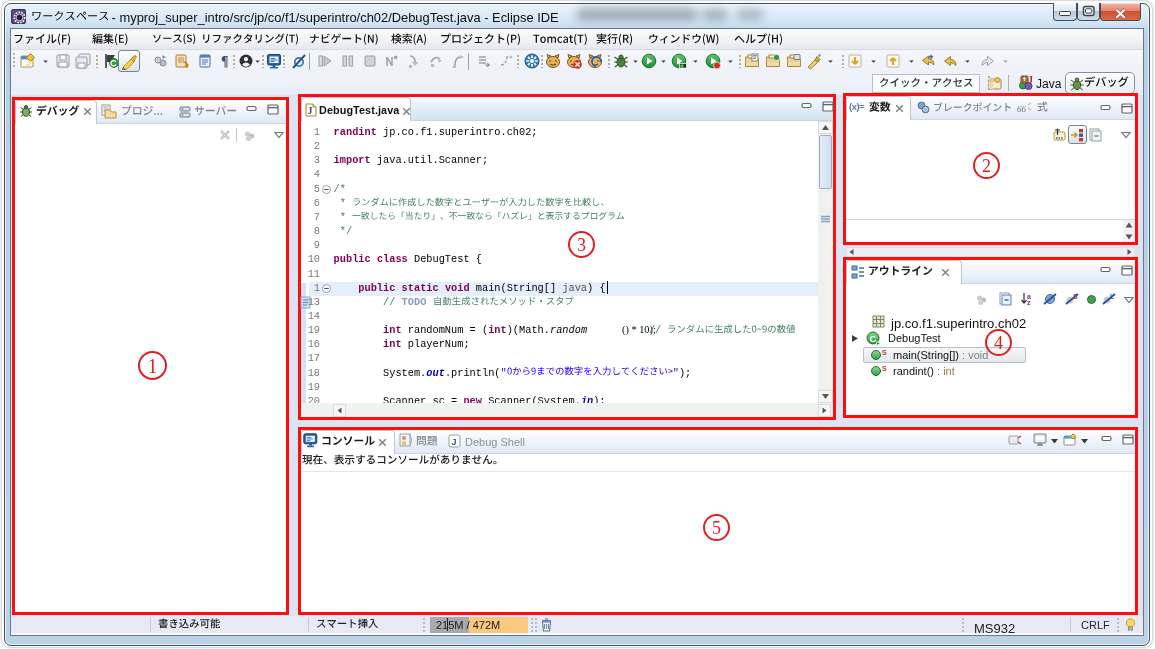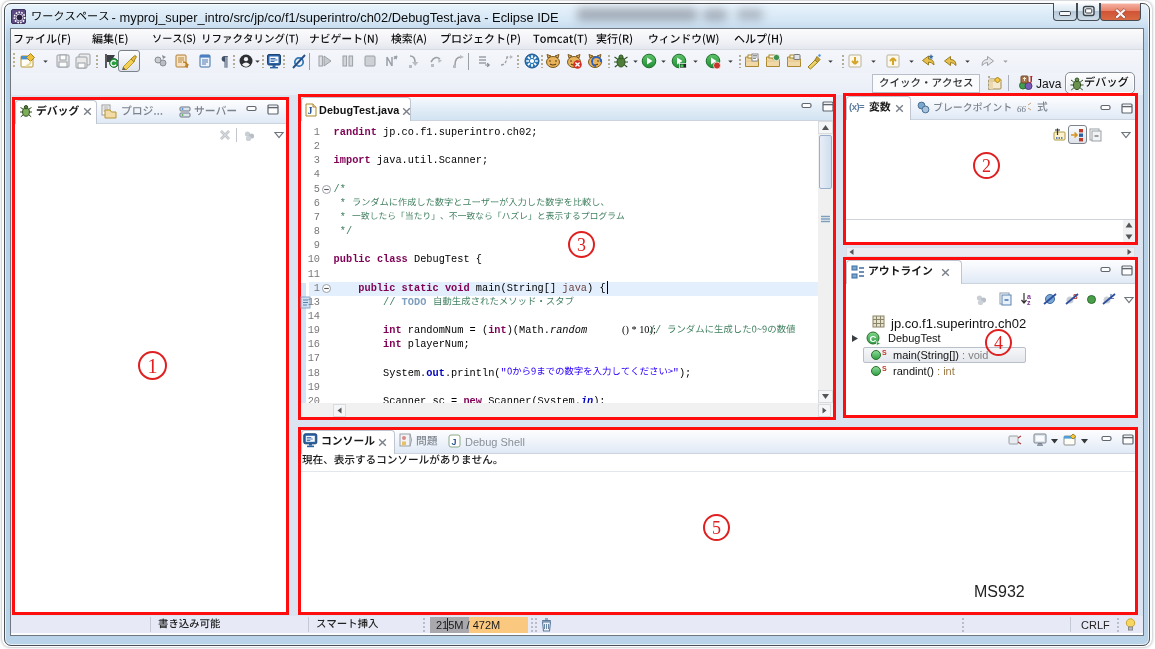--- a/index.html
+++ b/index.html
@@ -683,21 +683,21 @@
     <svg width="129" height="10" style="overflow:visible;display:block">
       <path transform="translate(0,7.52)" fill="#3f7f5f" d="M2.2 -7.0V-6.2C2.4 -6.2 2.7 -6.3 3.0 -6.3C3.5 -6.3 6.2 -6.3 6.7 -6.3C7.0 -6.3 7.3 -6.2 7.6 -6.2V-7.0C7.3 -7.0 7.0 -7.0 6.7 -7.0C6.2 -7.0 3.5 -7.0 3.0 -7.0C2.7 -7.0 2.4 -7.0 2.2 -7.0ZM8.3 -4.5 7.7 -4.9C7.6 -4.8 7.4 -4.8 7.2 -4.8C6.7 -4.8 2.7 -4.8 2.2 -4.8C2.0 -4.8 1.7 -4.8 1.3 -4.8V-4.1C1.7 -4.1 2.0 -4.1 2.2 -4.1C2.8 -4.1 6.8 -4.1 7.2 -4.1C7.1 -3.4 6.7 -2.6 6.1 -2.0C5.3 -1.2 4.1 -0.6 2.8 -0.3L3.4 0.4C4.6 0.1 5.8 -0.5 6.8 -1.6C7.5 -2.3 7.9 -3.3 8.1 -4.2C8.1 -4.3 8.2 -4.4 8.3 -4.5Z M11.5 -6.9 11.0 -6.3C11.7 -5.8 12.9 -4.8 13.3 -4.4L13.9 -4.9C13.4 -5.5 12.2 -6.4 11.5 -6.9ZM10.7 -0.6 11.2 0.2C12.8 -0.1 14.0 -0.7 14.9 -1.3C16.3 -2.2 17.4 -3.4 18.1 -4.6L17.6 -5.4C17.1 -4.3 15.9 -2.9 14.5 -2.0C13.6 -1.4 12.4 -0.8 10.7 -0.6Z M27.0 -8.0 26.5 -7.7C26.8 -7.4 27.1 -6.9 27.3 -6.4L27.8 -6.7C27.6 -7.0 27.3 -7.6 27.0 -8.0ZM23.5 -7.2 22.7 -7.4C22.6 -7.2 22.5 -6.9 22.4 -6.7C21.9 -5.8 21.0 -4.4 19.4 -3.4L20.0 -2.9C21.0 -3.7 21.9 -4.6 22.5 -5.4H25.7C25.5 -4.6 25.0 -3.6 24.4 -2.8C23.7 -3.3 23.0 -3.7 22.4 -4.1L21.9 -3.6C22.5 -3.2 23.2 -2.7 23.9 -2.2C23.0 -1.3 21.8 -0.4 20.2 0.0L20.9 0.6C22.5 0.0 23.7 -0.8 24.5 -1.7C24.9 -1.4 25.2 -1.2 25.5 -0.9L26.1 -1.6C25.8 -1.8 25.4 -2.1 25.0 -2.4C25.7 -3.3 26.2 -4.4 26.5 -5.3C26.5 -5.5 26.6 -5.7 26.7 -5.8L26.3 -6.1L26.8 -6.3C26.6 -6.7 26.2 -7.2 26.0 -7.6L25.5 -7.4C25.7 -7.0 26.1 -6.5 26.2 -6.1L26.1 -6.2C25.9 -6.1 25.7 -6.1 25.5 -6.1H22.9L23.1 -6.4C23.2 -6.6 23.4 -6.9 23.5 -7.2Z M29.8 -1.0C29.5 -1.0 29.2 -1.0 28.9 -1.0L29.0 -0.2C29.3 -0.2 29.6 -0.2 29.8 -0.3C31.1 -0.4 34.2 -0.7 35.7 -0.9C35.9 -0.5 36.1 -0.0 36.2 0.3L37.0 -0.0C36.6 -1.0 35.6 -2.9 34.9 -3.9L34.2 -3.5C34.5 -3.1 35.0 -2.4 35.3 -1.6C34.3 -1.5 32.5 -1.3 31.1 -1.1C31.6 -2.4 32.5 -5.3 32.8 -6.1C32.9 -6.5 33.0 -6.8 33.1 -7.0L32.2 -7.2C32.1 -7.0 32.1 -6.7 32.0 -6.3C31.7 -5.4 30.8 -2.4 30.2 -1.1Z M41.9 -6.3V-5.6C42.9 -5.5 44.7 -5.5 45.7 -5.6V-6.4C44.8 -6.2 42.9 -6.2 41.9 -6.3ZM42.3 -2.5 41.6 -2.6C41.5 -2.1 41.4 -1.8 41.4 -1.5C41.4 -0.6 42.1 -0.1 43.7 -0.1C44.7 -0.1 45.5 -0.2 46.1 -0.3L46.0 -1.1C45.3 -0.9 44.5 -0.8 43.7 -0.8C42.4 -0.8 42.1 -1.2 42.1 -1.7C42.1 -1.9 42.2 -2.2 42.3 -2.5ZM40.1 -7.1 39.3 -7.1C39.3 -6.9 39.2 -6.7 39.2 -6.5C39.1 -5.7 38.8 -4.1 38.8 -2.7C38.8 -1.4 38.9 -0.4 39.1 0.3L39.8 0.3C39.8 0.2 39.8 0.0 39.8 -0.1C39.8 -0.2 39.8 -0.3 39.8 -0.5C39.9 -0.9 40.2 -1.9 40.5 -2.6L40.1 -2.9C39.9 -2.5 39.7 -1.9 39.5 -1.5C39.5 -2.0 39.5 -2.4 39.5 -2.8C39.5 -3.9 39.7 -5.6 39.9 -6.4C40.0 -6.6 40.0 -6.9 40.1 -7.1Z M49.2 -7.7C48.9 -6.4 48.3 -5.1 47.5 -4.3C47.7 -4.2 48.0 -4.0 48.1 -3.8C48.5 -4.3 48.8 -4.8 49.1 -5.4H51.4V-3.3H48.6V-2.6H51.4V-0.2H47.5V0.5H55.9V-0.2H52.1V-2.6H55.1V-3.3H52.1V-5.4H55.5V-6.1H52.1V-7.9H51.4V-6.1H49.4C49.6 -6.6 49.8 -7.1 50.0 -7.6Z M61.5 -7.9C61.5 -7.4 61.5 -6.8 61.6 -6.3H57.6V-3.7C57.6 -2.4 57.5 -0.8 56.7 0.3C56.9 0.4 57.2 0.7 57.3 0.8C58.2 -0.4 58.3 -2.3 58.3 -3.6V-3.7H60.1C60.0 -2.1 60.0 -1.5 59.8 -1.4C59.8 -1.3 59.7 -1.3 59.5 -1.3C59.4 -1.3 59.0 -1.3 58.6 -1.3C58.7 -1.1 58.7 -0.8 58.8 -0.6C59.2 -0.6 59.6 -0.6 59.9 -0.6C60.1 -0.7 60.3 -0.7 60.5 -0.9C60.6 -1.2 60.7 -2.0 60.7 -4.1C60.7 -4.2 60.8 -4.4 60.8 -4.4H58.3V-5.6H61.6C61.7 -4.1 61.9 -2.7 62.3 -1.6C61.7 -0.9 61.0 -0.3 60.1 0.1C60.3 0.3 60.5 0.6 60.6 0.7C61.4 0.3 62.0 -0.2 62.6 -0.9C63.0 0.1 63.6 0.7 64.3 0.7C65.0 0.7 65.3 0.2 65.4 -1.4C65.2 -1.5 65.0 -1.6 64.8 -1.8C64.7 -0.5 64.6 -0.0 64.4 -0.0C63.9 -0.0 63.5 -0.6 63.1 -1.5C63.8 -2.4 64.4 -3.5 64.8 -4.7L64.1 -4.9C63.8 -3.9 63.4 -3.1 62.8 -2.3C62.6 -3.2 62.4 -4.4 62.3 -5.6H65.3V-6.3H62.3C62.3 -6.8 62.2 -7.3 62.2 -7.9ZM62.7 -7.4C63.3 -7.1 64.0 -6.6 64.4 -6.3L64.8 -6.8C64.5 -7.1 63.7 -7.6 63.1 -7.9Z M69.0 -7.3 68.0 -7.3C68.1 -7.1 68.1 -6.7 68.1 -6.4C68.1 -5.4 68.0 -3.0 68.0 -1.6C68.0 -0.1 69.0 0.5 70.3 0.5C72.4 0.5 73.6 -0.7 74.2 -1.6L73.7 -2.2C73.0 -1.3 72.1 -0.3 70.3 -0.3C69.4 -0.3 68.8 -0.7 68.8 -1.7C68.8 -3.1 68.9 -5.3 68.9 -6.4C68.9 -6.7 68.9 -7.0 69.0 -7.3Z M80.2 -4.5V-3.8C80.8 -3.9 81.4 -3.9 82.0 -3.9C82.5 -3.9 83.1 -3.9 83.6 -3.8L83.6 -4.5C83.1 -4.6 82.5 -4.6 82.0 -4.6C81.4 -4.6 80.7 -4.6 80.2 -4.5ZM80.4 -2.2 79.7 -2.3C79.7 -1.9 79.6 -1.6 79.6 -1.2C79.6 -0.3 80.4 0.2 81.9 0.2C82.6 0.2 83.2 0.1 83.7 0.0L83.7 -0.7C83.2 -0.6 82.5 -0.5 81.9 -0.5C80.6 -0.5 80.3 -1.0 80.3 -1.4C80.3 -1.6 80.4 -1.9 80.4 -2.2ZM77.3 -5.8C76.9 -5.8 76.6 -5.8 76.1 -5.9L76.2 -5.2C76.5 -5.1 76.9 -5.1 77.3 -5.1C77.5 -5.1 77.8 -5.1 78.1 -5.2C78.1 -4.8 78.0 -4.5 77.9 -4.1C77.5 -2.8 76.9 -0.9 76.3 0.1L77.1 0.3C77.6 -0.7 78.3 -2.6 78.6 -4.0C78.7 -4.4 78.8 -4.8 78.9 -5.2C79.6 -5.3 80.2 -5.4 80.9 -5.5V-6.3C80.3 -6.1 79.7 -6.0 79.1 -6.0L79.2 -6.6C79.2 -6.8 79.3 -7.2 79.4 -7.4L78.5 -7.5C78.5 -7.3 78.5 -7.0 78.4 -6.7C78.4 -6.5 78.4 -6.2 78.3 -5.9C77.9 -5.8 77.6 -5.8 77.3 -5.8Z M87.2 0.1C88.5 0.1 89.4 -1.1 89.4 -3.5C89.4 -5.9 88.5 -7.0 87.2 -7.0C85.9 -7.0 85.1 -5.9 85.1 -3.5C85.1 -1.1 85.9 0.1 87.2 0.1ZM87.2 -0.6C86.4 -0.6 85.9 -1.4 85.9 -3.5C85.9 -5.5 86.4 -6.3 87.2 -6.3C88.0 -6.3 88.5 -5.5 88.5 -3.5C88.5 -1.4 88.0 -0.6 87.2 -0.6Z M93.4 -2.7C93.8 -2.7 94.3 -3.0 94.7 -3.6L94.2 -4.0C93.9 -3.5 93.7 -3.3 93.4 -3.3C92.8 -3.3 92.3 -4.2 91.5 -4.2C91.1 -4.2 90.6 -3.9 90.2 -3.3L90.7 -3.0C90.9 -3.4 91.2 -3.6 91.5 -3.6C92.1 -3.6 92.5 -2.7 93.4 -2.7Z M97.2 0.1C98.5 0.1 99.7 -0.9 99.7 -3.7C99.7 -5.9 98.7 -7.0 97.4 -7.0C96.4 -7.0 95.4 -6.1 95.4 -4.8C95.4 -3.4 96.2 -2.6 97.3 -2.6C97.9 -2.6 98.5 -2.9 98.9 -3.4C98.9 -1.3 98.1 -0.6 97.2 -0.6C96.8 -0.6 96.4 -0.8 96.0 -1.1L95.6 -0.6C96.0 -0.2 96.5 0.1 97.2 0.1ZM98.9 -4.2C98.5 -3.5 97.9 -3.3 97.5 -3.3C96.7 -3.3 96.3 -3.9 96.3 -4.8C96.3 -5.7 96.8 -6.3 97.4 -6.3C98.3 -6.3 98.8 -5.6 98.9 -4.2Z M104.7 -6.0C104.6 -5.2 104.4 -4.3 104.2 -3.5C103.7 -1.9 103.2 -1.3 102.8 -1.3C102.4 -1.3 101.8 -1.8 101.8 -3.0C101.8 -4.3 102.9 -5.8 104.7 -6.0ZM105.5 -6.1C107.1 -5.9 108.0 -4.7 108.0 -3.3C108.0 -1.7 106.8 -0.8 105.6 -0.5C105.4 -0.5 105.1 -0.4 104.8 -0.4L105.3 0.3C107.5 0.0 108.8 -1.3 108.8 -3.3C108.8 -5.2 107.4 -6.7 105.2 -6.7C102.9 -6.7 101.1 -5.0 101.1 -2.9C101.1 -1.4 101.9 -0.4 102.8 -0.4C103.6 -0.4 104.4 -1.4 104.9 -3.3C105.2 -4.2 105.4 -5.2 105.5 -6.1Z M113.8 -7.7C113.6 -7.3 113.3 -6.8 113.1 -6.5L113.5 -6.2C113.8 -6.5 114.1 -7.0 114.4 -7.5ZM110.4 -7.5C110.7 -7.1 110.9 -6.5 111.0 -6.2L111.6 -6.5C111.5 -6.8 111.2 -7.3 111.0 -7.7ZM115.6 -7.9C115.3 -6.2 114.8 -4.6 114.0 -3.7C114.2 -3.5 114.5 -3.3 114.6 -3.2C114.8 -3.5 115.1 -3.9 115.3 -4.4C115.5 -3.4 115.8 -2.5 116.1 -1.7C115.7 -1.0 115.0 -0.5 114.2 -0.0C113.9 -0.2 113.6 -0.5 113.1 -0.7C113.5 -1.1 113.7 -1.7 113.8 -2.3H114.6V-2.9H112.1L112.4 -3.5L112.3 -3.6H112.7V-5.0C113.1 -4.7 113.7 -4.2 114.0 -4.0L114.4 -4.5C114.1 -4.7 113.1 -5.3 112.7 -5.5V-5.6H114.6V-6.2H112.7V-7.9H112.0V-6.2H110.1V-5.6H111.8C111.4 -5.0 110.6 -4.4 110.0 -4.1C110.1 -4.0 110.3 -3.7 110.4 -3.6C110.9 -3.9 111.5 -4.4 112.0 -5.0V-3.6L111.8 -3.7L111.4 -2.9H110.0V-2.3H111.1C110.8 -1.8 110.6 -1.3 110.4 -1.0L111.0 -0.7L111.1 -1.0C111.4 -0.9 111.8 -0.7 112.1 -0.6C111.6 -0.2 110.9 0.0 110.0 0.2C110.2 0.3 110.3 0.6 110.4 0.8C111.4 0.5 112.1 0.2 112.7 -0.2C113.1 0.0 113.5 0.3 113.8 0.5L114.0 0.3C114.1 0.4 114.3 0.7 114.3 0.8C115.2 0.3 115.9 -0.3 116.5 -1.0C117.0 -0.3 117.5 0.3 118.3 0.8C118.4 0.6 118.6 0.3 118.8 0.1C118.0 -0.3 117.4 -0.9 116.9 -1.7C117.5 -2.7 117.9 -4.0 118.1 -5.5H118.7V-6.2H115.9C116.1 -6.7 116.2 -7.2 116.3 -7.8ZM111.8 -2.3H113.1C113.0 -1.8 112.8 -1.4 112.5 -1.0C112.2 -1.2 111.8 -1.4 111.4 -1.5ZM115.7 -5.5H117.4C117.2 -4.3 116.9 -3.3 116.6 -2.5C116.2 -3.4 115.9 -4.4 115.7 -5.5Z M124.4 -3.7H126.8V-2.9H124.4ZM124.4 -2.4H126.8V-1.6H124.4ZM124.4 -5.0H126.8V-4.2H124.4ZM123.7 -5.5V-1.1H127.5V-5.5H125.5L125.6 -6.3H128.0V-6.9H125.6L125.7 -7.8L125.0 -7.9L124.9 -6.9H122.4V-6.3H124.9L124.8 -5.5ZM122.2 -5.0V0.7H122.9V0.3H128.1V-0.3H122.9V-5.0ZM121.5 -7.9C121.0 -6.4 120.1 -5.0 119.2 -4.1C119.3 -3.9 119.5 -3.6 119.6 -3.4C119.9 -3.8 120.2 -4.1 120.6 -4.6V0.7H121.2V-5.6C121.6 -6.3 121.9 -7.0 122.2 -7.7Z"></path>
     </svg>
   </div>
 <div style="left:302px;top:338.2px;width:18px;text-align:right;font-family:'Liberation Mono',monospace;font-size:10.3px;color:#787878;white-space:pre">16</div>
 <div style="left:333.6px;top:337.2px;font-family:'Liberation Mono',monospace;font-size:10.3px;line-height:14.15px;white-space:pre;color:#000">        </div>
 <div style="left:383.1px;top:337.2px;font-family:'Liberation Mono',monospace;font-size:10.3px;line-height:14.15px;white-space:pre;color:#7f0055;font-weight:bold">int</div>
 <div style="left:401.6px;top:337.2px;font-family:'Liberation Mono',monospace;font-size:10.3px;line-height:14.15px;white-space:pre;color:#000"> playerNum;</div>
 <div style="left:302px;top:366.6px;width:18px;text-align:right;font-family:'Liberation Mono',monospace;font-size:10.3px;color:#787878;white-space:pre">18</div>
 <div style="left:333.6px;top:365.6px;font-family:'Liberation Mono',monospace;font-size:10.3px;line-height:14.15px;white-space:pre;color:#000">        System.</div>
-<div style="left:426.3px;top:365.6px;font-family:'Liberation Mono',monospace;font-size:10.3px;line-height:14.15px;white-space:pre;color:#0000c0;font-weight:bold">out</div>
+<div style="left:426.3px;top:365.6px;font-family:'Liberation Mono',monospace;font-size:10.3px;line-height:14.15px;white-space:pre;color:#0000c0;font-style:italic;font-weight:bold">out</div>
 <div style="left:444.9px;top:365.6px;font-family:'Liberation Mono',monospace;font-size:10.3px;line-height:14.15px;white-space:pre;color:#000">.println(</div>
 <div style="left:500.5px;top:365.6px;font-family:'Liberation Mono',monospace;font-size:10.3px;line-height:14.15px;white-space:pre;color:#2a00ff">"</div>
 <div style="left:506.7px;top:367.4px">
     <svg width="167" height="10" style="overflow:visible;display:block">
       <path transform="translate(0,7.52)" fill="#2a00ff" d="M2.6 0.1C3.9 0.1 4.8 -1.1 4.8 -3.5C4.8 -5.9 3.9 -7.0 2.6 -7.0C1.3 -7.0 0.5 -5.9 0.5 -3.5C0.5 -1.1 1.3 0.1 2.6 0.1ZM2.6 -0.6C1.8 -0.6 1.3 -1.4 1.3 -3.5C1.3 -5.5 1.8 -6.3 2.6 -6.3C3.4 -6.3 3.9 -5.5 3.9 -3.5C3.9 -1.4 3.4 -0.6 2.6 -0.6Z M12.6 -6.3 11.9 -6.0C12.5 -5.2 13.3 -3.6 13.6 -2.6L14.3 -3.0C14.0 -3.8 13.2 -5.6 12.6 -6.3ZM6.0 -5.3 6.0 -4.5C6.3 -4.5 6.7 -4.5 6.9 -4.6L8.1 -4.7C7.7 -3.4 7.0 -1.3 6.1 -0.0L6.9 0.3C7.8 -1.3 8.5 -3.4 8.8 -4.8C9.2 -4.8 9.6 -4.8 9.8 -4.8C10.4 -4.8 10.8 -4.7 10.8 -3.8C10.8 -2.8 10.7 -1.6 10.4 -0.9C10.2 -0.5 9.9 -0.5 9.6 -0.5C9.3 -0.5 8.8 -0.5 8.4 -0.6L8.5 0.1C8.8 0.2 9.3 0.3 9.6 0.3C10.3 0.3 10.7 0.1 11.0 -0.5C11.4 -1.3 11.6 -2.8 11.6 -3.9C11.6 -5.2 10.9 -5.5 10.0 -5.5C9.8 -5.5 9.4 -5.5 9.0 -5.4L9.2 -6.8C9.3 -7.0 9.3 -7.2 9.3 -7.3L8.5 -7.4C8.5 -6.8 8.4 -6.1 8.2 -5.4C7.7 -5.3 7.1 -5.3 6.8 -5.3C6.5 -5.3 6.2 -5.3 6.0 -5.3Z M17.8 -7.4 17.6 -6.7C18.3 -6.5 20.3 -6.0 21.2 -5.9L21.4 -6.6C20.6 -6.7 18.6 -7.1 17.8 -7.4ZM17.6 -5.7 16.8 -5.8C16.7 -4.8 16.5 -2.8 16.3 -1.9L17.0 -1.8C17.0 -1.9 17.1 -2.1 17.3 -2.2C17.9 -3.0 18.9 -3.5 20.2 -3.5C21.1 -3.5 21.8 -3.0 21.8 -2.2C21.8 -0.9 20.4 -0.1 17.4 -0.4L17.6 0.3C21.1 0.6 22.6 -0.5 22.6 -2.2C22.6 -3.3 21.7 -4.2 20.2 -4.2C19.1 -4.2 18.1 -3.8 17.2 -3.0C17.3 -3.6 17.4 -5.0 17.6 -5.7Z M26.2 0.1C27.5 0.1 28.7 -0.9 28.7 -3.7C28.7 -5.9 27.7 -7.0 26.4 -7.0C25.3 -7.0 24.4 -6.1 24.4 -4.8C24.4 -3.4 25.2 -2.6 26.3 -2.6C26.9 -2.6 27.5 -2.9 27.9 -3.4C27.9 -1.3 27.1 -0.6 26.2 -0.6C25.7 -0.6 25.3 -0.8 25.0 -1.1L24.6 -0.6C24.9 -0.2 25.5 0.1 26.2 0.1ZM27.9 -4.2C27.4 -3.5 26.9 -3.3 26.5 -3.3C25.7 -3.3 25.2 -3.9 25.2 -4.8C25.2 -5.7 25.7 -6.3 26.4 -6.3C27.3 -6.3 27.8 -5.6 27.9 -4.2Z M33.9 -1.7 33.9 -1.0C33.9 -0.4 33.5 -0.2 32.9 -0.2C32.0 -0.2 31.6 -0.6 31.6 -1.0C31.6 -1.4 32.1 -1.8 33.0 -1.8C33.3 -1.8 33.6 -1.7 33.9 -1.7ZM31.0 -4.4 31.0 -3.7C31.7 -3.7 32.7 -3.6 33.3 -3.6H33.9L33.9 -2.3C33.7 -2.4 33.4 -2.4 33.1 -2.4C31.8 -2.4 30.9 -1.8 30.9 -0.9C30.9 -0.0 31.7 0.4 33.0 0.4C34.3 0.4 34.7 -0.2 34.7 -0.9L34.7 -1.5C35.6 -1.1 36.4 -0.6 36.9 -0.0L37.4 -0.7C36.8 -1.2 35.9 -1.8 34.6 -2.2L34.6 -3.6C35.5 -3.7 36.3 -3.7 37.2 -3.8L37.2 -4.5C36.3 -4.4 35.5 -4.3 34.6 -4.3V-4.4V-5.6C35.5 -5.7 36.3 -5.7 37.1 -5.8L37.1 -6.5C36.3 -6.4 35.4 -6.3 34.6 -6.3L34.6 -6.8C34.6 -7.1 34.6 -7.3 34.6 -7.5H33.8C33.8 -7.3 33.9 -7.1 33.9 -6.9V-6.2H33.4C32.8 -6.2 31.6 -6.3 31.0 -6.4L31.0 -5.7C31.6 -5.7 32.8 -5.6 33.4 -5.6H33.8V-4.4V-4.3H33.3C32.7 -4.3 31.6 -4.3 31.0 -4.4Z M39.4 -6.2 39.5 -5.4C40.5 -5.6 42.9 -5.8 43.9 -5.9C43.0 -5.4 42.1 -4.2 42.1 -2.7C42.1 -0.6 44.1 0.3 45.8 0.3L46.1 -0.4C44.6 -0.5 42.9 -1.1 42.9 -2.9C42.9 -4.0 43.7 -5.5 45.0 -5.9C45.5 -6.0 46.3 -6.0 46.9 -6.0V-6.8C46.2 -6.8 45.4 -6.7 44.3 -6.6C42.6 -6.5 40.8 -6.3 40.2 -6.2C40.0 -6.2 39.7 -6.2 39.4 -6.2ZM45.5 -4.9 45.0 -4.7C45.3 -4.3 45.6 -3.8 45.8 -3.3L46.3 -3.6C46.1 -4.0 45.7 -4.6 45.5 -4.9ZM46.5 -5.3 46.1 -5.1C46.4 -4.7 46.6 -4.2 46.9 -3.7L47.4 -4.0C47.1 -4.4 46.8 -5.0 46.5 -5.3Z M52.5 -6.0C52.4 -5.2 52.2 -4.3 52.0 -3.5C51.5 -1.9 51.0 -1.3 50.6 -1.3C50.1 -1.3 49.6 -1.8 49.6 -3.0C49.6 -4.3 50.7 -5.8 52.5 -6.0ZM53.3 -6.1C54.9 -5.9 55.8 -4.7 55.8 -3.3C55.8 -1.7 54.6 -0.8 53.4 -0.5C53.2 -0.5 52.9 -0.4 52.6 -0.4L53.0 0.3C55.3 0.0 56.6 -1.3 56.6 -3.3C56.6 -5.2 55.2 -6.7 53.0 -6.7C50.7 -6.7 48.9 -5.0 48.9 -2.9C48.9 -1.4 49.7 -0.4 50.5 -0.4C51.4 -0.4 52.2 -1.4 52.7 -3.3C53.0 -4.2 53.2 -5.2 53.3 -6.1Z M61.6 -7.7C61.4 -7.3 61.1 -6.8 60.8 -6.5L61.3 -6.2C61.6 -6.5 61.9 -7.0 62.2 -7.5ZM58.2 -7.5C58.5 -7.1 58.7 -6.5 58.8 -6.2L59.4 -6.5C59.3 -6.8 59.0 -7.3 58.7 -7.7ZM63.3 -7.9C63.1 -6.2 62.6 -4.6 61.8 -3.7C62.0 -3.5 62.3 -3.3 62.4 -3.2C62.6 -3.5 62.9 -3.9 63.1 -4.4C63.3 -3.4 63.5 -2.5 63.9 -1.7C63.4 -1.0 62.8 -0.5 62.0 -0.0C61.7 -0.2 61.3 -0.5 60.9 -0.7C61.3 -1.1 61.5 -1.7 61.6 -2.3H62.4V-2.9H59.9L60.2 -3.5L60.0 -3.6H60.5V-5.0C60.9 -4.7 61.5 -4.2 61.7 -4.0L62.1 -4.5C61.9 -4.7 60.9 -5.3 60.5 -5.5V-5.6H62.4V-6.2H60.5V-7.9H59.8V-6.2H57.9V-5.6H59.6C59.2 -5.0 58.4 -4.4 57.8 -4.1C57.9 -4.0 58.1 -3.7 58.1 -3.6C58.7 -3.9 59.3 -4.4 59.8 -5.0V-3.6L59.5 -3.7L59.2 -2.9H57.8V-2.3H58.9C58.6 -1.8 58.4 -1.3 58.1 -1.0L58.8 -0.7L58.9 -1.0C59.2 -0.9 59.5 -0.7 59.8 -0.6C59.4 -0.2 58.7 0.0 57.8 0.2C58.0 0.3 58.1 0.6 58.1 0.8C59.2 0.5 59.9 0.2 60.5 -0.2C60.9 0.0 61.3 0.3 61.6 0.5L61.8 0.3C61.9 0.4 62.0 0.7 62.1 0.8C63.0 0.3 63.7 -0.3 64.3 -1.0C64.7 -0.3 65.3 0.3 66.0 0.8C66.2 0.6 66.4 0.3 66.6 0.1C65.8 -0.3 65.2 -0.9 64.7 -1.7C65.3 -2.7 65.6 -4.0 65.9 -5.5H66.5V-6.2H63.7C63.8 -6.7 64.0 -7.2 64.1 -7.8ZM59.6 -2.3H60.9C60.8 -1.8 60.6 -1.4 60.3 -1.0C60.0 -1.2 59.6 -1.4 59.2 -1.5ZM63.5 -5.5H65.2C65.0 -4.3 64.7 -3.3 64.3 -2.5C63.9 -3.4 63.7 -4.4 63.5 -5.5Z M71.2 -3.5V-2.8H67.5V-2.1H71.2V-0.1C71.2 -0.0 71.1 0.0 71.0 0.0C70.8 0.1 70.2 0.0 69.5 0.0C69.7 0.2 69.8 0.5 69.9 0.7C70.6 0.7 71.1 0.7 71.5 0.6C71.8 0.5 71.9 0.3 71.9 -0.1V-2.1H75.6V-2.8H71.9V-3.1C72.7 -3.6 73.6 -4.2 74.1 -4.9L73.7 -5.2L73.5 -5.2H69.0V-4.5H72.9C72.5 -4.2 72.0 -3.8 71.5 -3.5ZM67.6 -6.9V-4.7H68.3V-6.2H74.8V-4.7H75.5V-6.9H71.9V-7.9H71.1V-6.9Z M84.5 -4.1 84.2 -4.9C84.0 -4.7 83.7 -4.6 83.4 -4.5C83.0 -4.3 82.4 -4.0 81.7 -3.7C81.6 -4.3 81.1 -4.6 80.5 -4.6C80.1 -4.6 79.5 -4.4 79.2 -4.2C79.5 -4.6 79.8 -5.2 80.0 -5.7C81.0 -5.7 82.2 -5.8 83.1 -5.9L83.2 -6.6C82.3 -6.5 81.2 -6.4 80.3 -6.3C80.4 -6.8 80.5 -7.2 80.6 -7.4L79.8 -7.5C79.8 -7.2 79.7 -6.7 79.6 -6.3L78.9 -6.3C78.5 -6.3 77.8 -6.4 77.3 -6.4V-5.7C77.9 -5.7 78.5 -5.7 78.9 -5.7H79.3C78.9 -4.9 78.3 -3.9 77.1 -2.8L77.8 -2.3C78.1 -2.7 78.3 -3.0 78.6 -3.3C79.0 -3.7 79.6 -4.0 80.2 -4.0C80.7 -4.0 81.0 -3.8 81.1 -3.4C80.0 -2.8 78.9 -2.1 78.9 -1.0C78.9 0.1 80.0 0.4 81.3 0.4C82.1 0.4 83.2 0.3 83.9 0.3L83.9 -0.5C83.1 -0.4 82.1 -0.3 81.3 -0.3C80.4 -0.3 79.6 -0.4 79.6 -1.1C79.6 -1.7 80.2 -2.2 81.1 -2.7C81.1 -2.2 81.1 -1.6 81.1 -1.2H81.8L81.8 -3.0C82.5 -3.4 83.2 -3.6 83.7 -3.8C83.9 -3.9 84.3 -4.1 84.5 -4.1Z M89.8 -5.5C89.2 -2.8 88.1 -0.9 86.0 0.2C86.2 0.3 86.5 0.6 86.6 0.7C88.5 -0.4 89.7 -2.1 90.4 -4.5C90.8 -2.7 91.8 -0.7 94.2 0.7C94.3 0.5 94.6 0.3 94.7 0.1C91.0 -2.1 90.8 -5.6 90.8 -7.3H87.8V-6.6H90.1C90.1 -6.3 90.2 -5.8 90.2 -5.4Z M98.9 -7.9V-6.3V-5.8H95.8V-5.1H98.9C98.7 -3.4 98.1 -1.3 95.5 0.2C95.7 0.4 96.0 0.6 96.1 0.8C98.8 -0.9 99.5 -3.2 99.6 -5.1H102.8C102.6 -1.8 102.4 -0.5 102.1 -0.2C102.0 -0.0 101.8 0.0 101.6 0.0C101.4 0.0 100.8 -0.0 100.2 -0.1C100.3 0.1 100.4 0.5 100.4 0.7C101.0 0.7 101.6 0.7 101.9 0.7C102.3 0.6 102.5 0.6 102.7 0.3C103.1 -0.2 103.3 -1.6 103.5 -5.5C103.6 -5.6 103.6 -5.8 103.6 -5.8H99.6V-6.3V-7.9Z M107.6 -7.3 106.7 -7.3C106.7 -7.1 106.8 -6.7 106.8 -6.4C106.8 -5.4 106.7 -3.0 106.7 -1.6C106.7 -0.1 107.6 0.5 108.9 0.5C111.0 0.5 112.2 -0.7 112.9 -1.6L112.3 -2.2C111.7 -1.3 110.7 -0.3 109.0 -0.3C108.1 -0.3 107.4 -0.7 107.4 -1.7C107.4 -3.1 107.5 -5.3 107.5 -6.4C107.6 -6.7 107.6 -7.0 107.6 -7.3Z M114.6 -6.2 114.7 -5.4C115.7 -5.6 118.1 -5.9 119.1 -6.0C118.3 -5.5 117.4 -4.3 117.4 -2.8C117.4 -0.7 119.4 0.2 121.1 0.3L121.4 -0.5C119.8 -0.5 118.1 -1.1 118.1 -3.0C118.1 -4.1 118.9 -5.5 120.3 -5.9C120.8 -6.1 121.6 -6.1 122.1 -6.1V-6.8C121.5 -6.8 120.6 -6.8 119.6 -6.7C117.9 -6.5 116.1 -6.4 115.5 -6.3C115.3 -6.3 115.0 -6.3 114.6 -6.2Z M129.9 -6.9 129.2 -7.6C129.0 -7.4 128.8 -7.1 128.6 -6.9C128.0 -6.3 126.6 -5.2 125.8 -4.6C125.0 -3.8 124.9 -3.4 125.8 -2.7C126.7 -2.0 128.1 -0.8 128.7 -0.1C129.0 0.2 129.2 0.4 129.4 0.6L130.1 -0.0C129.1 -1.0 127.4 -2.4 126.5 -3.0C125.9 -3.6 126.0 -3.7 126.5 -4.2C127.2 -4.8 128.6 -5.8 129.2 -6.4C129.4 -6.5 129.7 -6.8 129.9 -6.9Z M137.4 -4.4V-3.7C138.0 -3.8 138.6 -3.8 139.1 -3.8C139.7 -3.8 140.2 -3.8 140.7 -3.7L140.7 -4.4C140.2 -4.5 139.7 -4.5 139.1 -4.5C138.5 -4.5 137.9 -4.4 137.4 -4.4ZM137.6 -2.1 136.9 -2.2C136.8 -1.8 136.8 -1.4 136.8 -1.1C136.8 -0.1 137.6 0.3 139.0 0.3C139.7 0.3 140.4 0.3 140.9 0.2L140.9 -0.6C140.3 -0.5 139.7 -0.4 139.1 -0.4C137.7 -0.4 137.5 -0.8 137.5 -1.3C137.5 -1.5 137.5 -1.8 137.6 -2.1ZM139.7 -7.0 139.2 -6.8C139.5 -6.4 139.8 -5.8 140.0 -5.5L140.5 -5.7C140.3 -6.1 140.0 -6.6 139.7 -7.0ZM140.8 -7.4 140.3 -7.1C140.5 -6.8 140.8 -6.3 141.1 -5.8L141.6 -6.1C141.4 -6.4 141.0 -7.0 140.8 -7.4ZM134.4 -5.7C134.1 -5.7 133.8 -5.7 133.3 -5.8L133.3 -5.0C133.7 -5.0 134.0 -5.0 134.4 -5.0C134.7 -5.0 135.0 -5.0 135.3 -5.0C135.2 -4.7 135.1 -4.3 135.0 -4.0C134.7 -2.7 134.0 -0.8 133.5 0.2L134.3 0.5C134.8 -0.6 135.4 -2.5 135.8 -3.8C135.9 -4.2 136.0 -4.7 136.1 -5.1C136.7 -5.2 137.4 -5.3 138.0 -5.4V-6.1C137.4 -6.0 136.8 -5.9 136.2 -5.8L136.3 -6.5C136.4 -6.7 136.5 -7.1 136.5 -7.3L135.6 -7.3C135.6 -7.1 135.6 -6.8 135.6 -6.6C135.6 -6.4 135.5 -6.1 135.4 -5.7C135.1 -5.7 134.7 -5.7 134.4 -5.7Z M145.0 -2.9 144.2 -3.1C144.0 -2.5 143.8 -2.1 143.8 -1.5C143.8 -0.3 144.9 0.4 146.7 0.4C147.7 0.4 148.5 0.3 149.1 0.2L149.2 -0.6C148.5 -0.4 147.7 -0.3 146.7 -0.3C145.3 -0.3 144.5 -0.7 144.5 -1.6C144.5 -2.1 144.7 -2.5 145.0 -2.9ZM143.5 -5.9 143.5 -5.2C145.0 -5.1 146.4 -5.1 147.5 -5.2C147.8 -4.4 148.3 -3.6 148.6 -3.0C148.3 -3.1 147.6 -3.1 147.1 -3.2L147.0 -2.5C147.7 -2.5 148.8 -2.4 149.3 -2.3L149.7 -2.8C149.5 -3.0 149.4 -3.1 149.2 -3.3C148.9 -3.8 148.5 -4.5 148.2 -5.2C148.8 -5.3 149.6 -5.5 150.1 -5.6L150.1 -6.4C149.4 -6.1 148.6 -6.0 148.0 -5.9C147.8 -6.4 147.6 -7.1 147.5 -7.5L146.7 -7.4C146.8 -7.2 146.9 -6.9 147.0 -6.7L147.2 -5.8C146.2 -5.7 144.9 -5.8 143.5 -5.9Z M153.5 -6.6 152.6 -6.6C152.7 -6.4 152.7 -6.0 152.7 -5.7C152.7 -5.2 152.7 -4.1 152.8 -3.2C153.0 -0.8 153.9 0.1 154.8 0.1C155.4 0.1 156.0 -0.5 156.6 -2.1L156.0 -2.7C155.7 -1.8 155.3 -0.8 154.8 -0.8C154.1 -0.8 153.7 -1.9 153.5 -3.4C153.5 -4.2 153.4 -5.1 153.5 -5.6C153.5 -5.9 153.5 -6.3 153.5 -6.6ZM158.4 -6.3 157.7 -6.0C158.6 -4.9 159.2 -3.0 159.3 -1.3L160.1 -1.6C159.9 -3.2 159.3 -5.2 158.4 -6.3Z M161.2 -1.4 165.7 -3.1V-3.8L161.2 -5.6V-4.9L163.4 -4.0L164.8 -3.5V-3.5L163.4 -2.9L161.2 -2.1Z"></path>
     </svg>
   </div>
 <div style="left:672.7px;top:365.6px;font-family:'Liberation Mono',monospace;font-size:10.3px;line-height:14.15px;white-space:pre;color:#2a00ff">"</div>
 <div style="left:678.9px;top:365.6px;font-family:'Liberation Mono',monospace;font-size:10.3px;line-height:14.15px;white-space:pre;color:#000">);</div>
 <div style="left:302px;top:394.9px;width:18px;text-align:right;font-family:'Liberation Mono',monospace;font-size:10.3px;color:#787878;white-space:pre">20</div>
@@ -1083,21 +1083,21 @@
 <div style="left:535px;top:618px;width:2px;height:14px;background:repeating-linear-gradient(180deg,#b9bdc9 0,#b9bdc9 2px,transparent 2px,transparent 4px)"></div>
 <div style="left:540px;top:618px;width:13px;height:14px">
     <svg width="13" height="14">
       <path d="M2.5 4 L10.5 4 L9.5 13 L3.5 13 Z" fill="#eef2f8" stroke="#5b7a9c" stroke-width="1.1"></path>
       <path d="M4.5 6 v5 M6.5 6 v5 M8.5 6 v5" stroke="#5b7a9c" stroke-width="0.9"></path>
       <rect x="2" y="2" width="9" height="1.6" rx="0.8" fill="#5b7a9c"></rect>
       <path d="M5 1 h3" stroke="#5b7a9c" stroke-width="1.2"></path>
     </svg>
   </div>
 <div style="left:962px;top:618px;width:2px;height:14px;background:repeating-linear-gradient(180deg,#b9bdc9 0,#b9bdc9 2px,transparent 2px,transparent 4px)"></div>
-<div style="left:974px;top:583px;font-size:16px;color:#222">MS932</div>
+<div style="left:974px;top:621px;font-size:13px;color:#222">MS932</div>
 <div style="left:1070px;top:617px;width:1px;height:15px;background:#c5c9d6"></div>
 <div style="left:1081px;top:619px;font-size:11px;color:#222">CRLF</div>
 <div style="left:1117px;top:618px;width:2px;height:14px;background:repeating-linear-gradient(180deg,#b9bdc9 0,#b9bdc9 2px,transparent 2px,transparent 4px)"></div>
 <div style="left:1125px;top:618px;width:11px;height:14px">
     <svg width="11" height="14">
       <circle cx="5.5" cy="5" r="4.2" fill="#f7d662" stroke="#c9a52f"></circle>
       <rect x="3.5" y="9" width="4" height="3" fill="#b9bfc6" stroke="#888"></rect>
     </svg>
   </div>
 </body></html>

